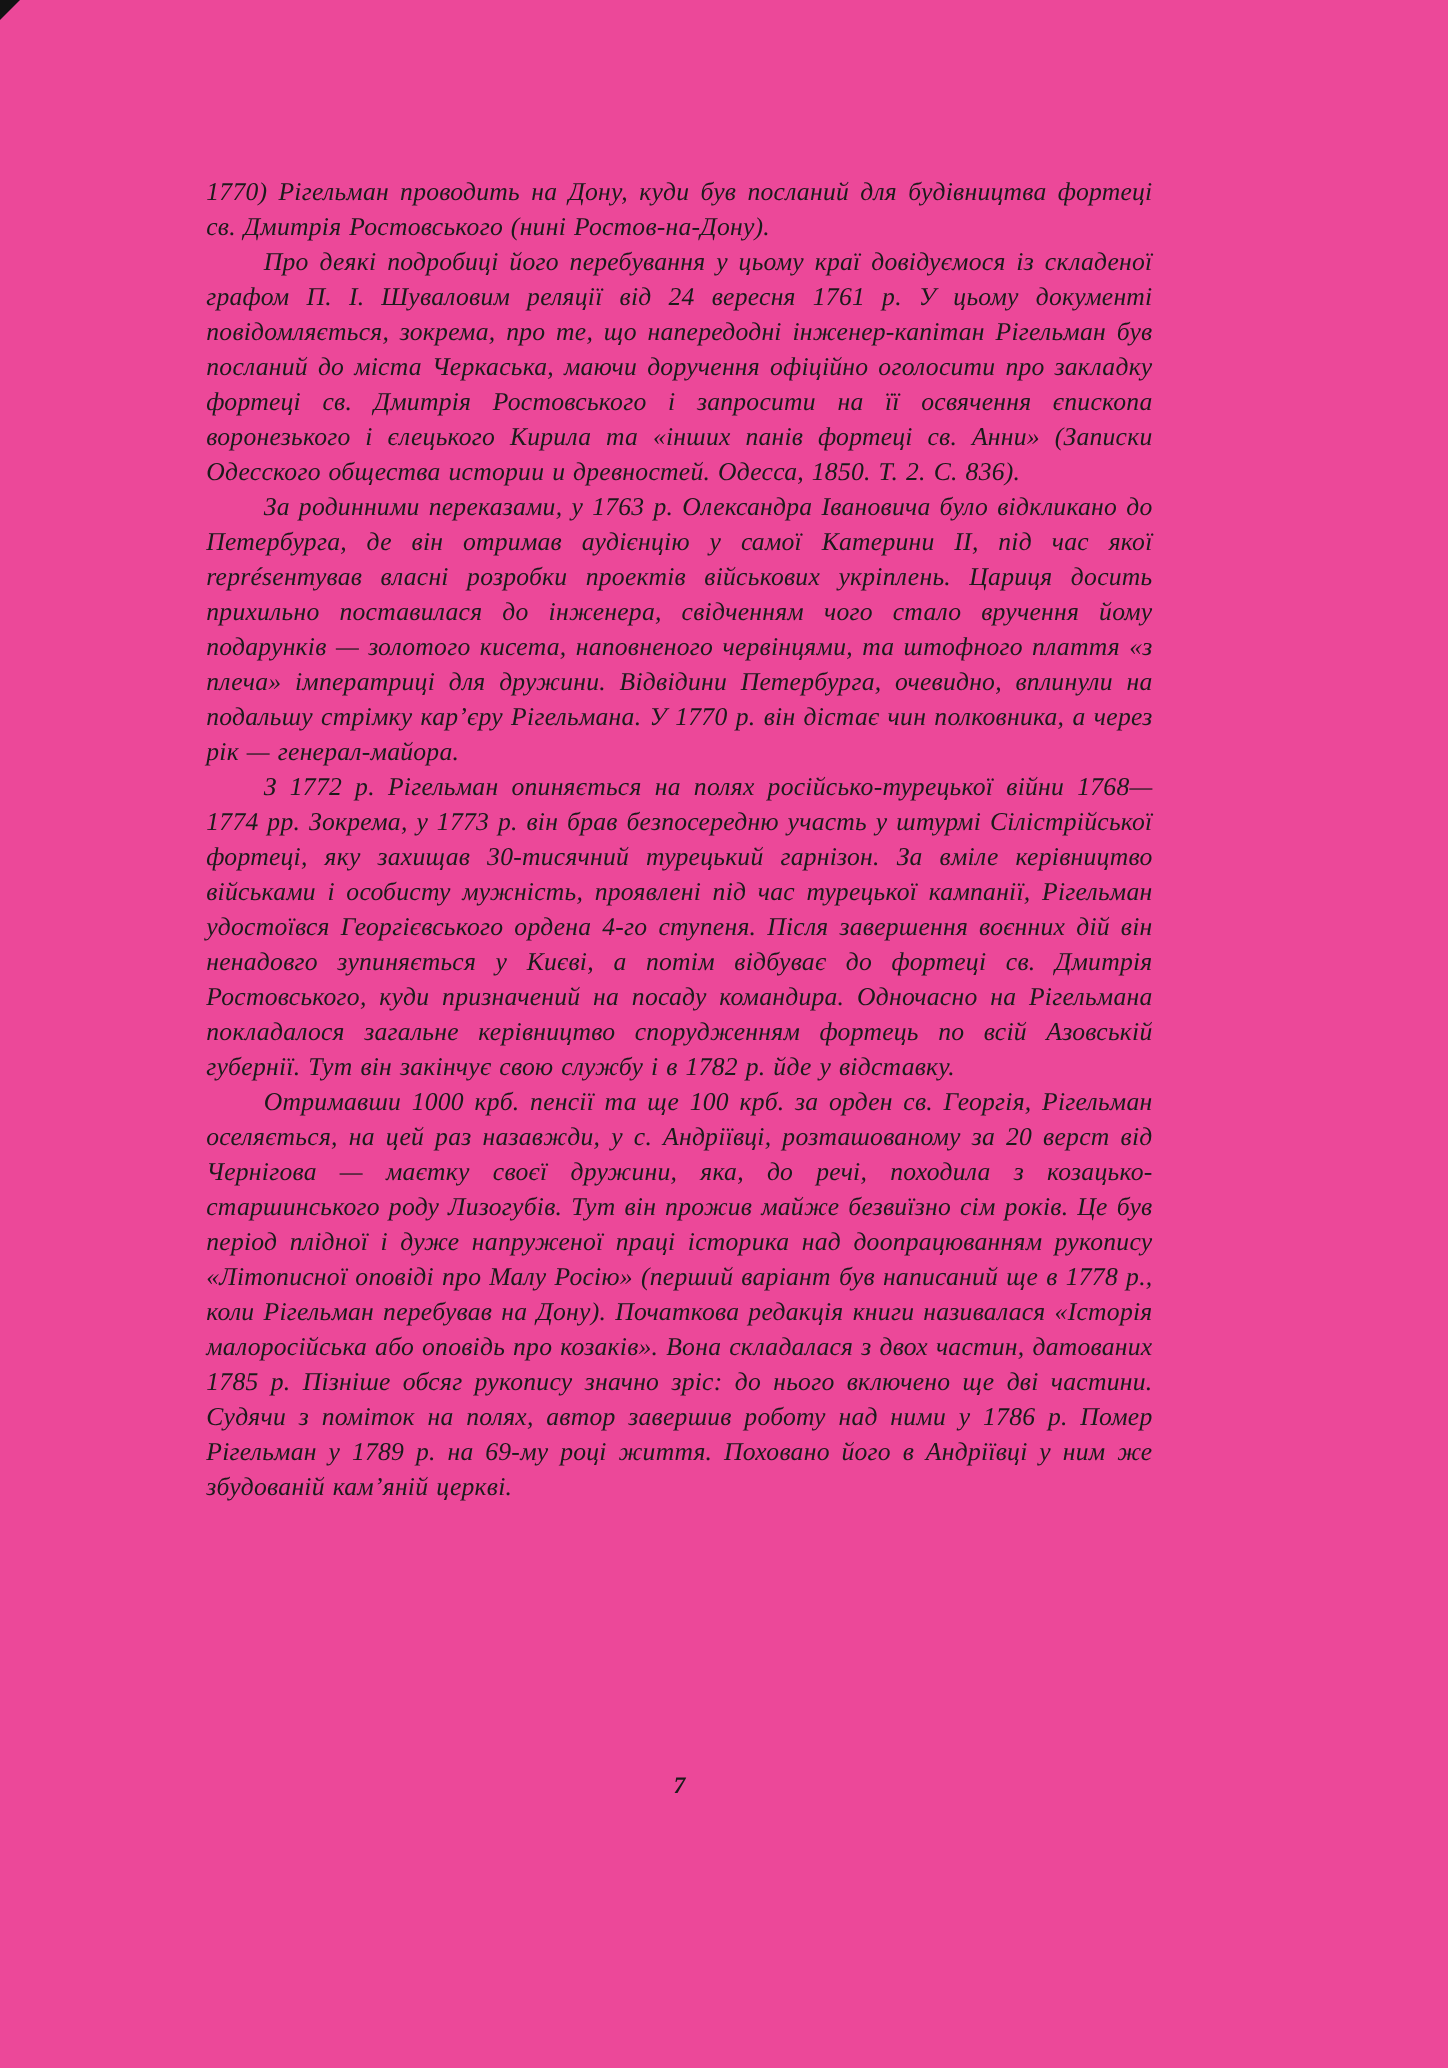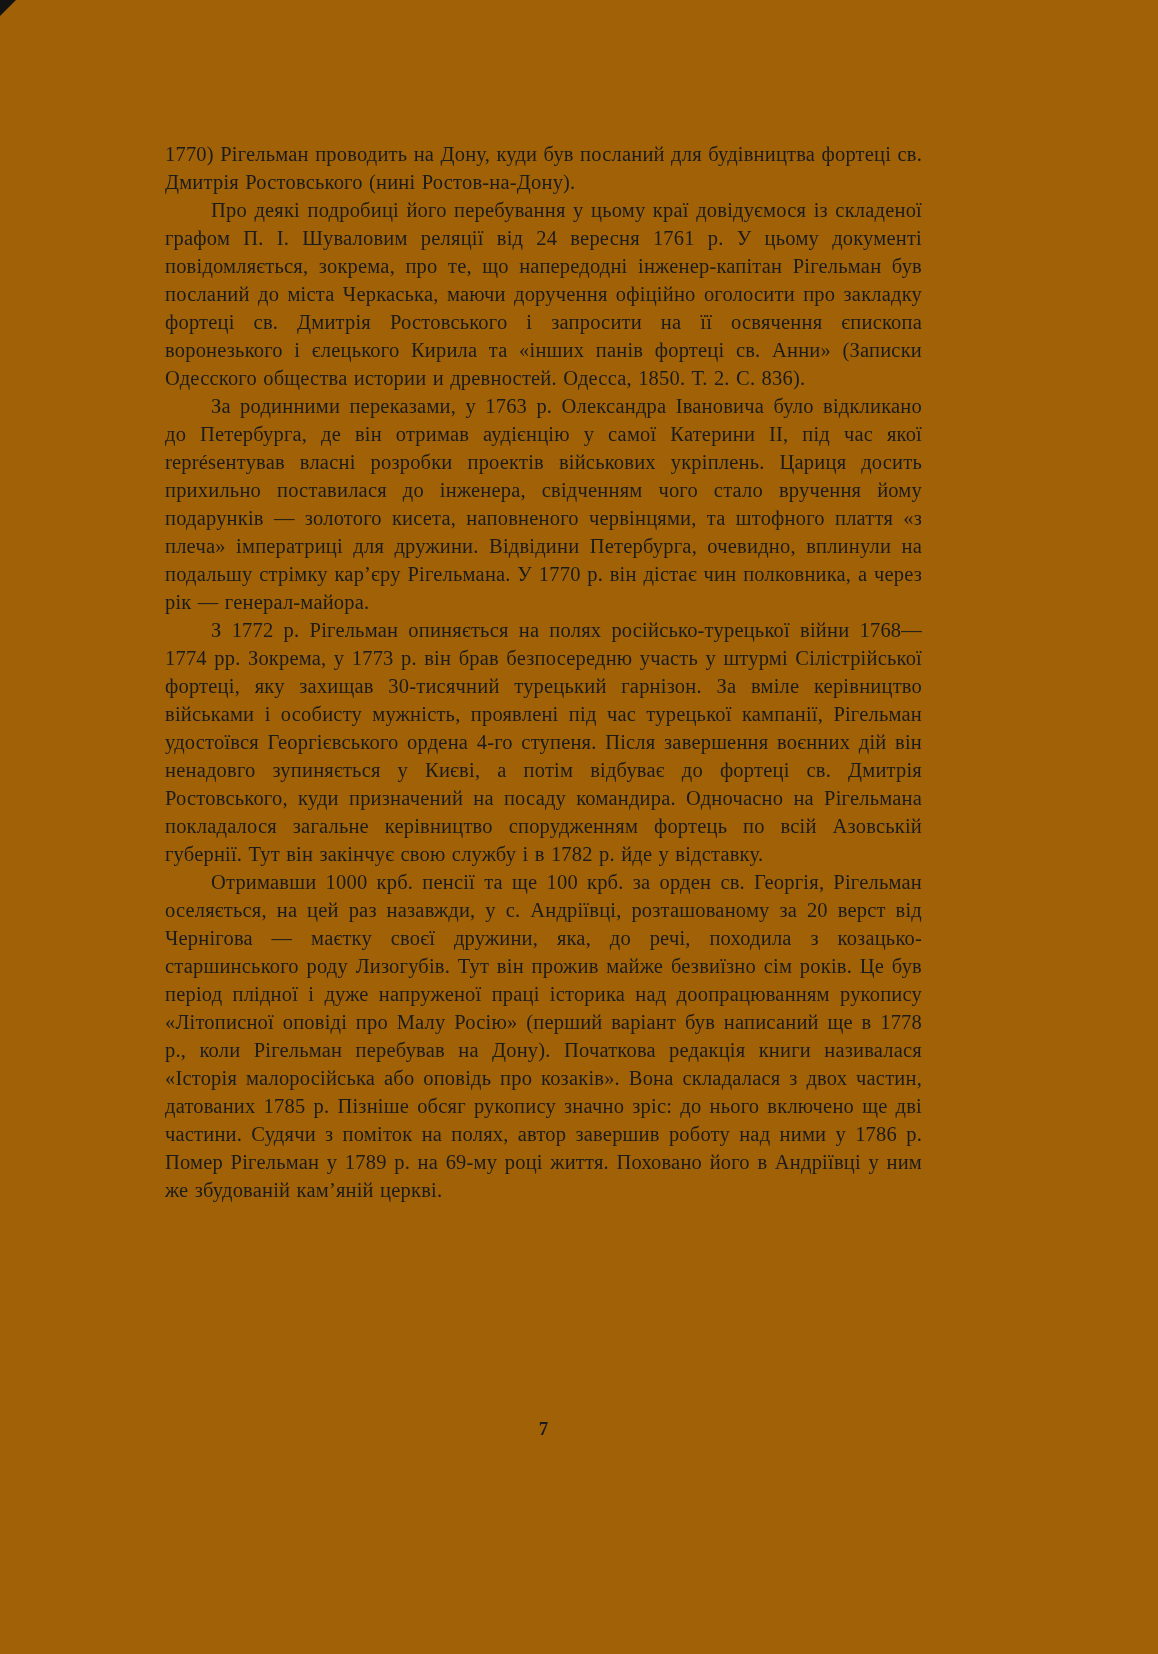--- a/index.html
+++ b/index.html
@@ -11,21 +11,22 @@
     height: 1654px;
     background: #fdfdfb;
     position: relative;
     overflow: hidden;
     font-family: "Liberation Serif", "DejaVu Serif", serif;
     color: #1b1b1b;
   }
   .page {
     position: absolute;
     inset: 0;
-    background: #a16207;
+    background: #ec4899;
+    font-style: italic;
   }
   .corner-artifact {
     position: absolute;
     left: 0;
     top: 0;
     width: 0;
     height: 0;
     border-top: 16px solid #131313;
     border-right: 16px solid transparent;
   }

